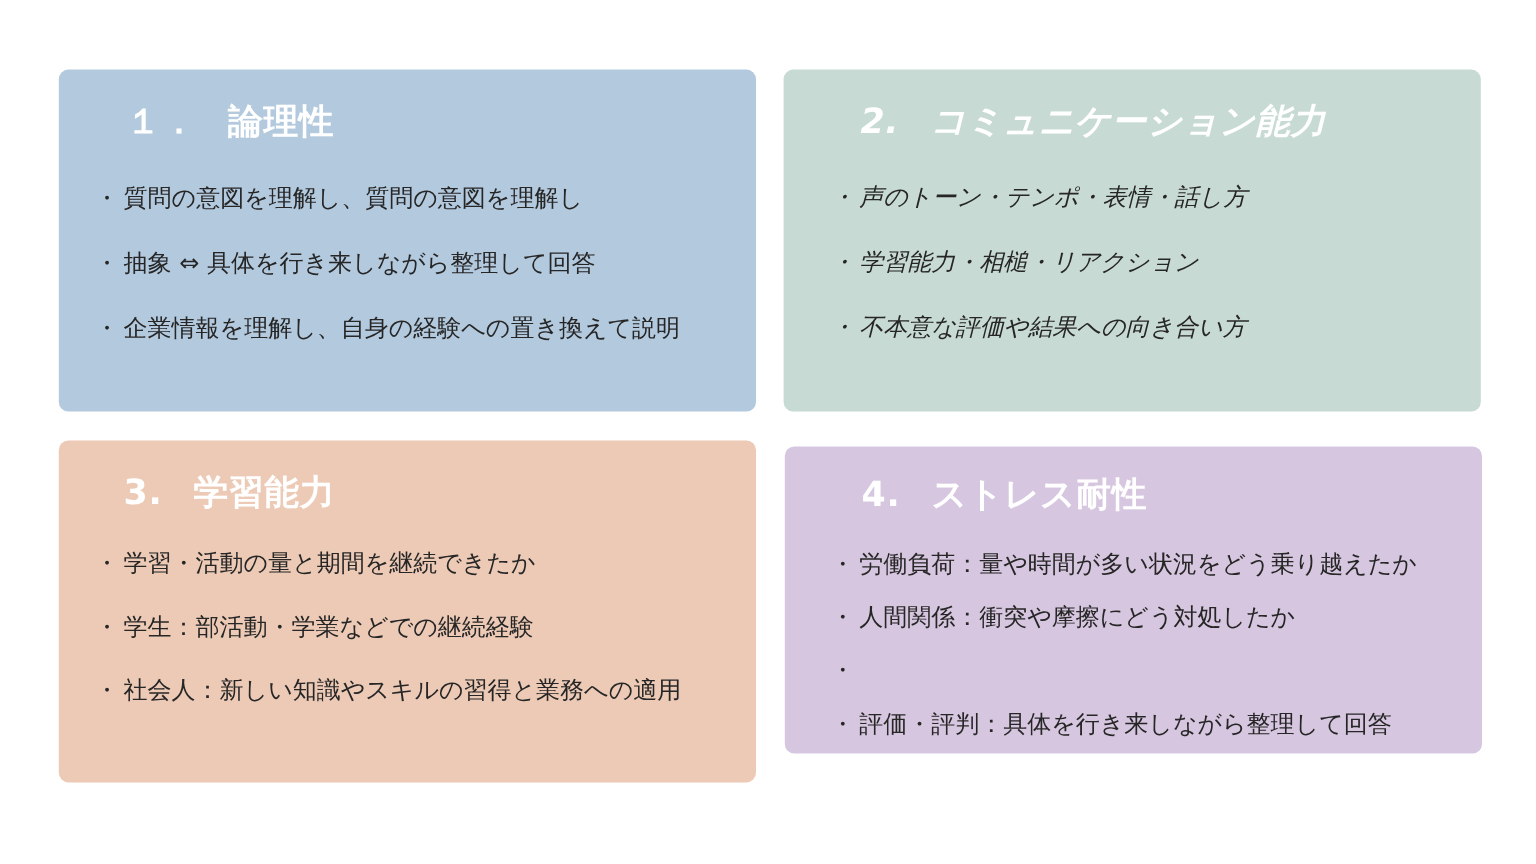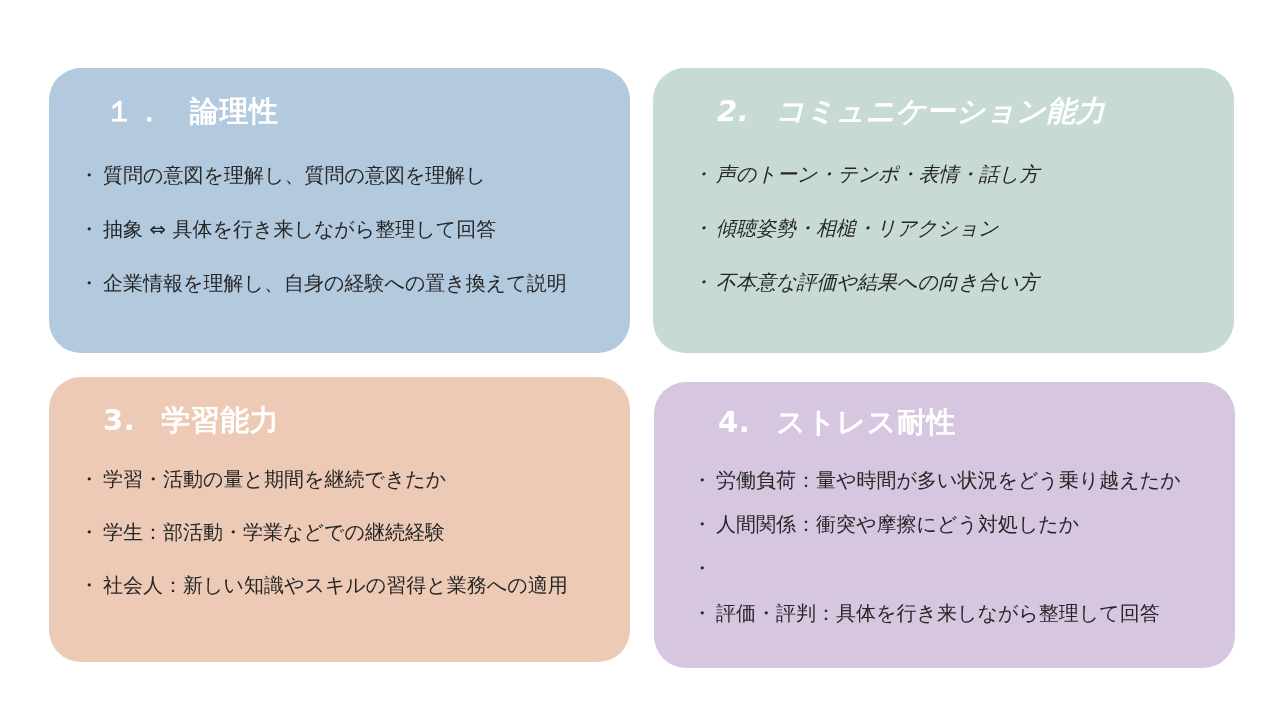--- a/index.html
+++ b/index.html
@@ -3,23 +3,22 @@
   <meta charset="utf-8">
   <style>
     html, body { margin: 0; padding: 0; }
     body {
       width: 1280px; height: 720px; background: #ffffff;
       position: relative; overflow: hidden;
       font-family: "DejaVu Sans", "Liberation Sans", sans-serif;
     }
     .panel {
       position: absolute;
-      border-radius: 32px;
+      border-radius: 8px;
       box-sizing: border-box;
-      margin-top: 10px;
     }
     .panel-title {
       position: absolute;
       color: #ffffff;
       font-weight: bold;
       font-size: 29px;
       letter-spacing: 0.5px;
       white-space: nowrap;
     }
     .panel-title .num { display: inline-block; margin-right: 26px; }
@@ -53,37 +52,37 @@
     <li style="height:54px;"><span class="dot">・</span><span>企業情報を理解し、自身の経験への置き換えて説明</span></li>
   </ul>
 </div>
 
 <div class="panel" style="left:653px; top:58px; width:581px; height:285px; background:#c8dad4;font-style:italic;">
   <div class="panel-title" style="left:64px; top:24px;">
     <span class="num">2.</span><span>コミュニケーション能力</span>
   </div>
   <ul class="bullets" style="left:39px; top:93px;">
     <li style="height:54px;"><span class="dot">・</span><span>声のトーン・テンポ・表情・話し方</span></li>
-    <li style="height:54px;"><span class="dot">・</span><span>傾聴姿勢・相槌・リアクション</span></li>
+    <li style="height:54px;"><span class="dot">・</span><span>学習能力・相槌・リアクション</span></li>
     <li style="height:54px;"><span class="dot">・</span><span>不本意な評価や結果への向き合い方</span></li>
   </ul>
 </div>
 
 <div class="panel" style="left:49px; top:367px; width:581px; height:285px; background:#edcab6;padding-left:12px;">
   <div class="panel-title" style="left:54px; top:24px;">
     <span class="num">3.</span><span>学習能力</span>
   </div>
   <ul class="bullets" style="left:30px; top:89px;">
     <li style="height:53px;"><span class="dot">・</span><span>学習・活動の量と期間を継続できたか</span></li>
     <li style="height:53px;"><span class="dot">・</span><span>学生：部活動・学業などでの継続経験</span></li>
     <li style="height:53px;"><span class="dot">・</span><span>社会人：新しい知識やスキルの習得と業務への適用</span></li>
   </ul>
 </div>
 
-<div class="panel" style="left:654px; top:372px; width:581px; height:286px; background:#d6c6df;">
+<div class="panel" style="left:654px; top:372px; width:581px; height:256px; background:#d6c6df;">
   <div class="panel-title" style="left:64px; top:21px;">
     <span class="num">4.</span><span>ストレス耐性</span>
   </div>
   <ul class="bullets" style="left:38px; top:85px;">
     <li style="height:44px;"><span class="dot">・</span><span>労働負荷：量や時間が多い状況をどう乗り越えたか</span></li>
     <li style="height:44px;"><span class="dot">・</span><span>人間関係：衝突や摩擦にどう対処したか</span></li>
     <li style="height:45px;"><span class="dot">・</span></li>
     <li style="height:44px;"><span class="dot">・</span><span>評価・評判：具体を行き来しながら整理して回答</span></li>
   </ul>
 </div>

